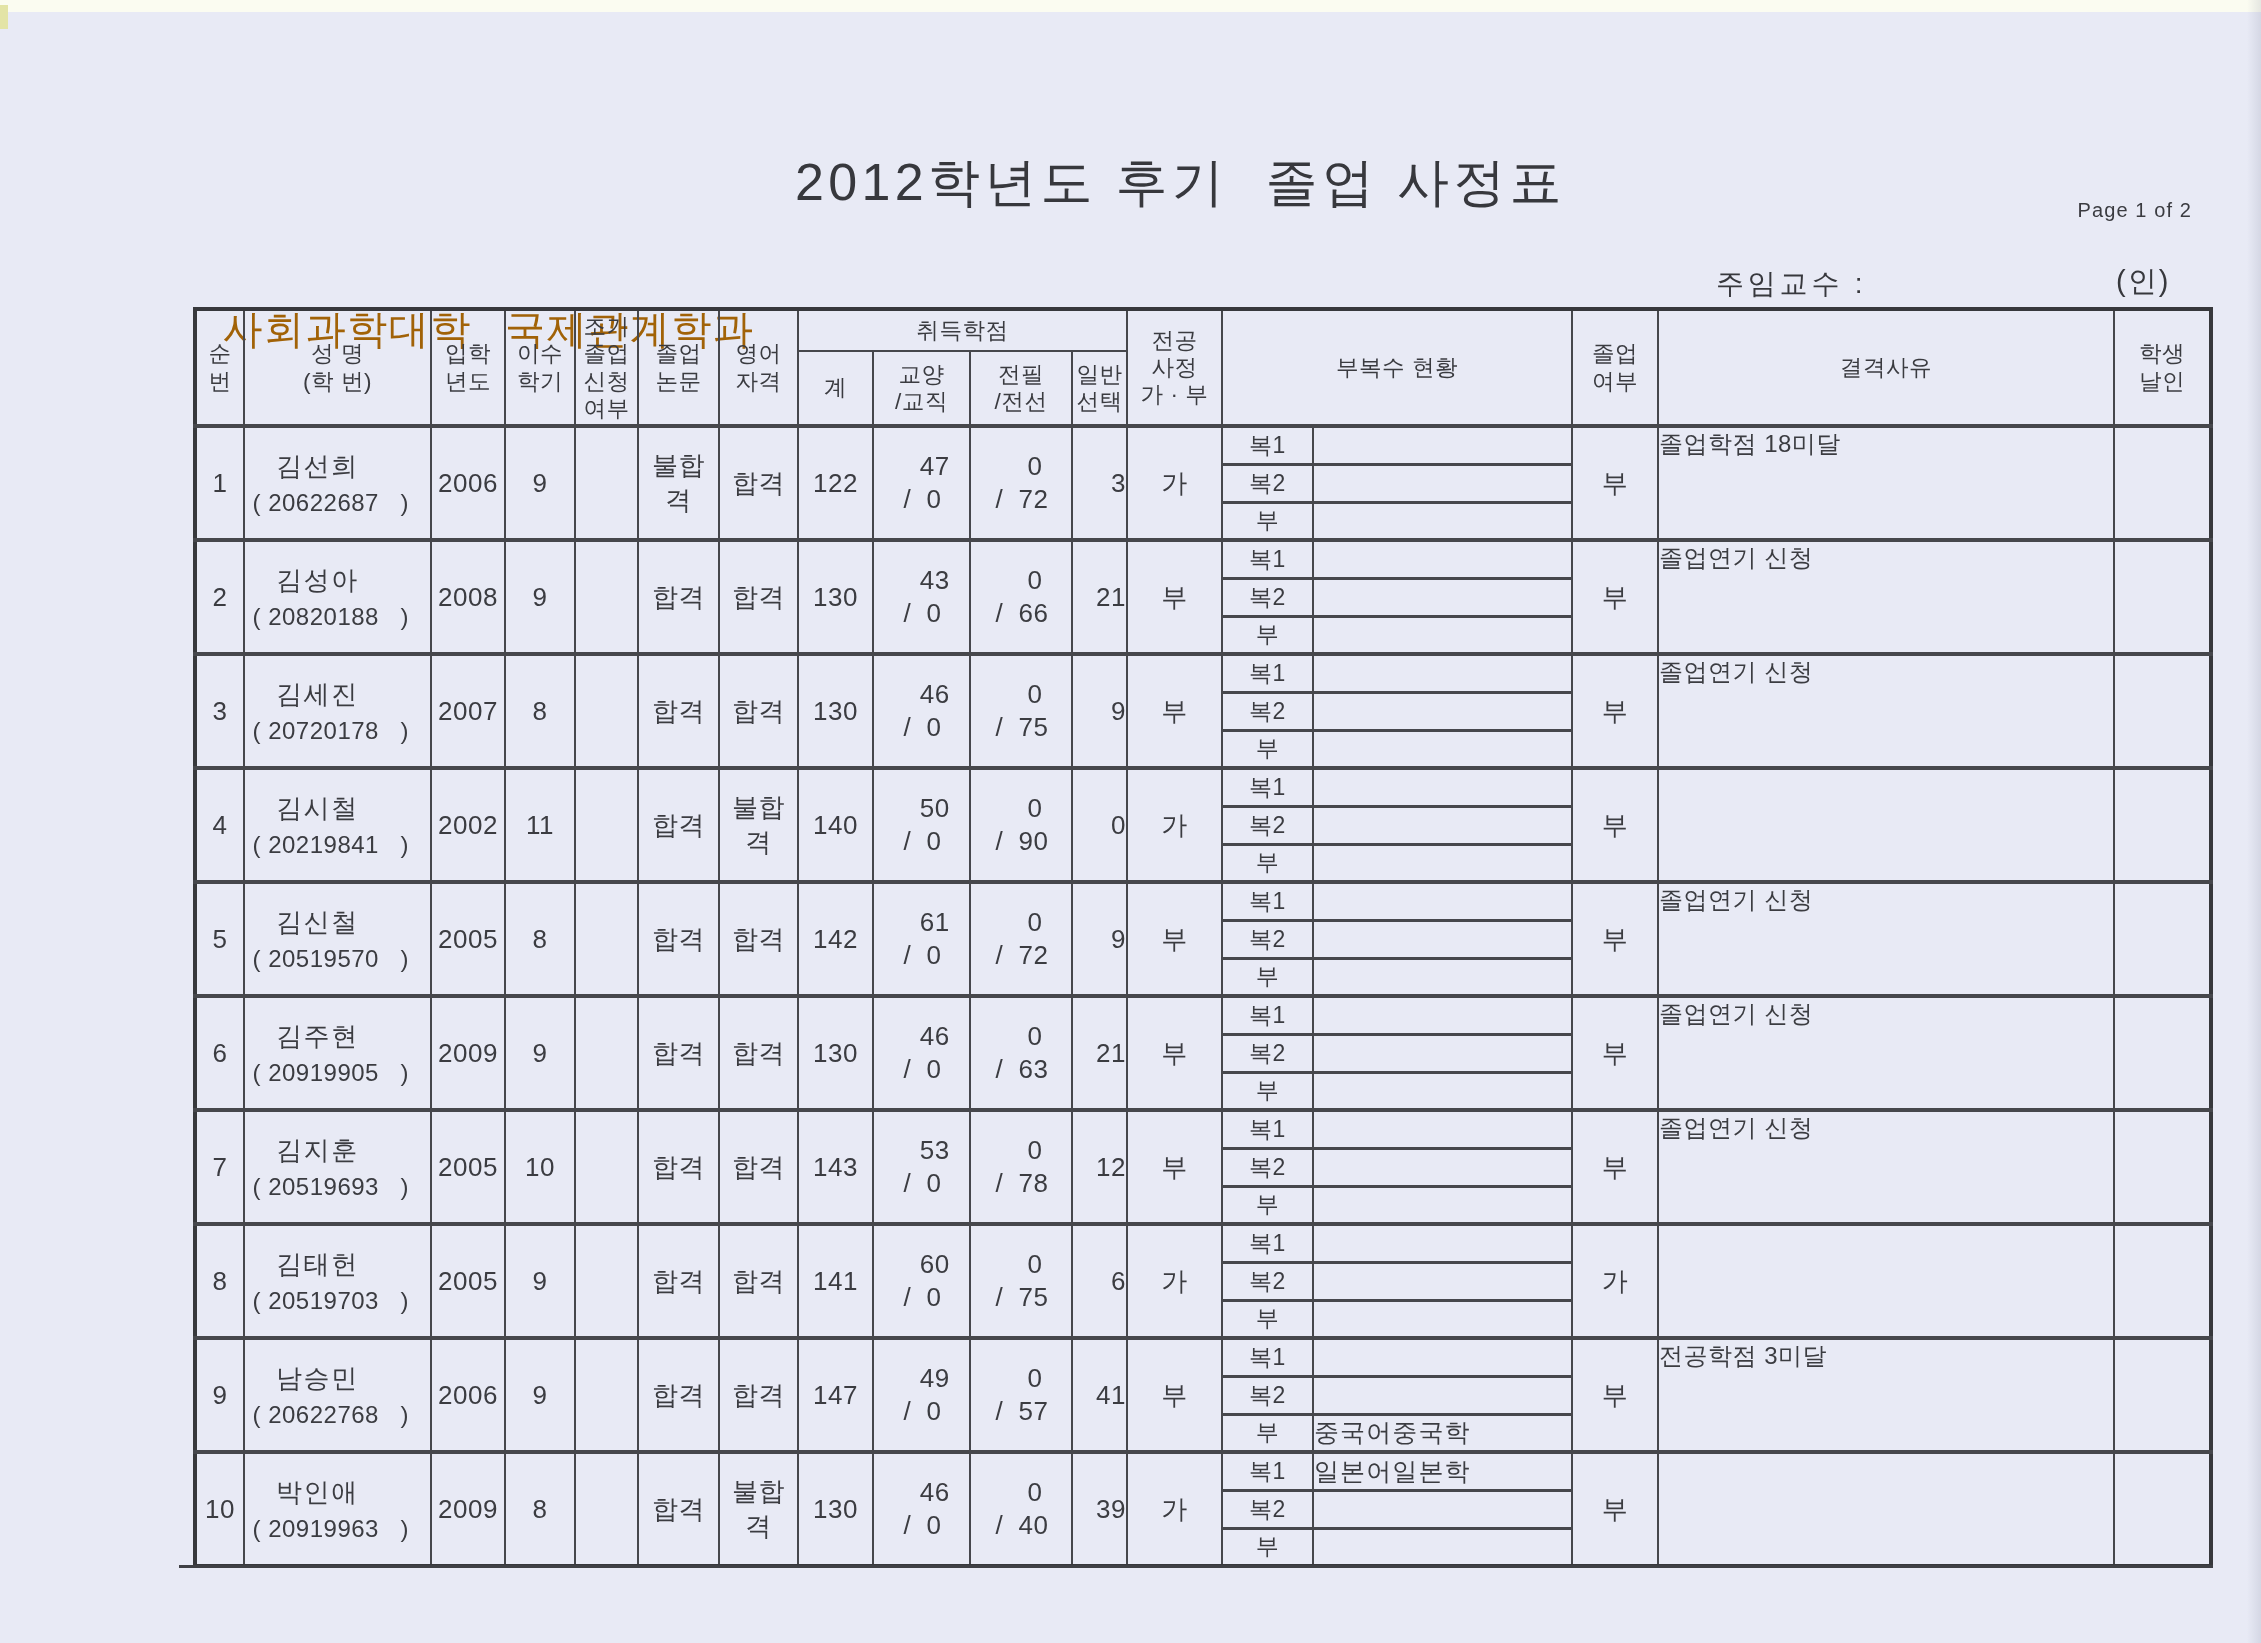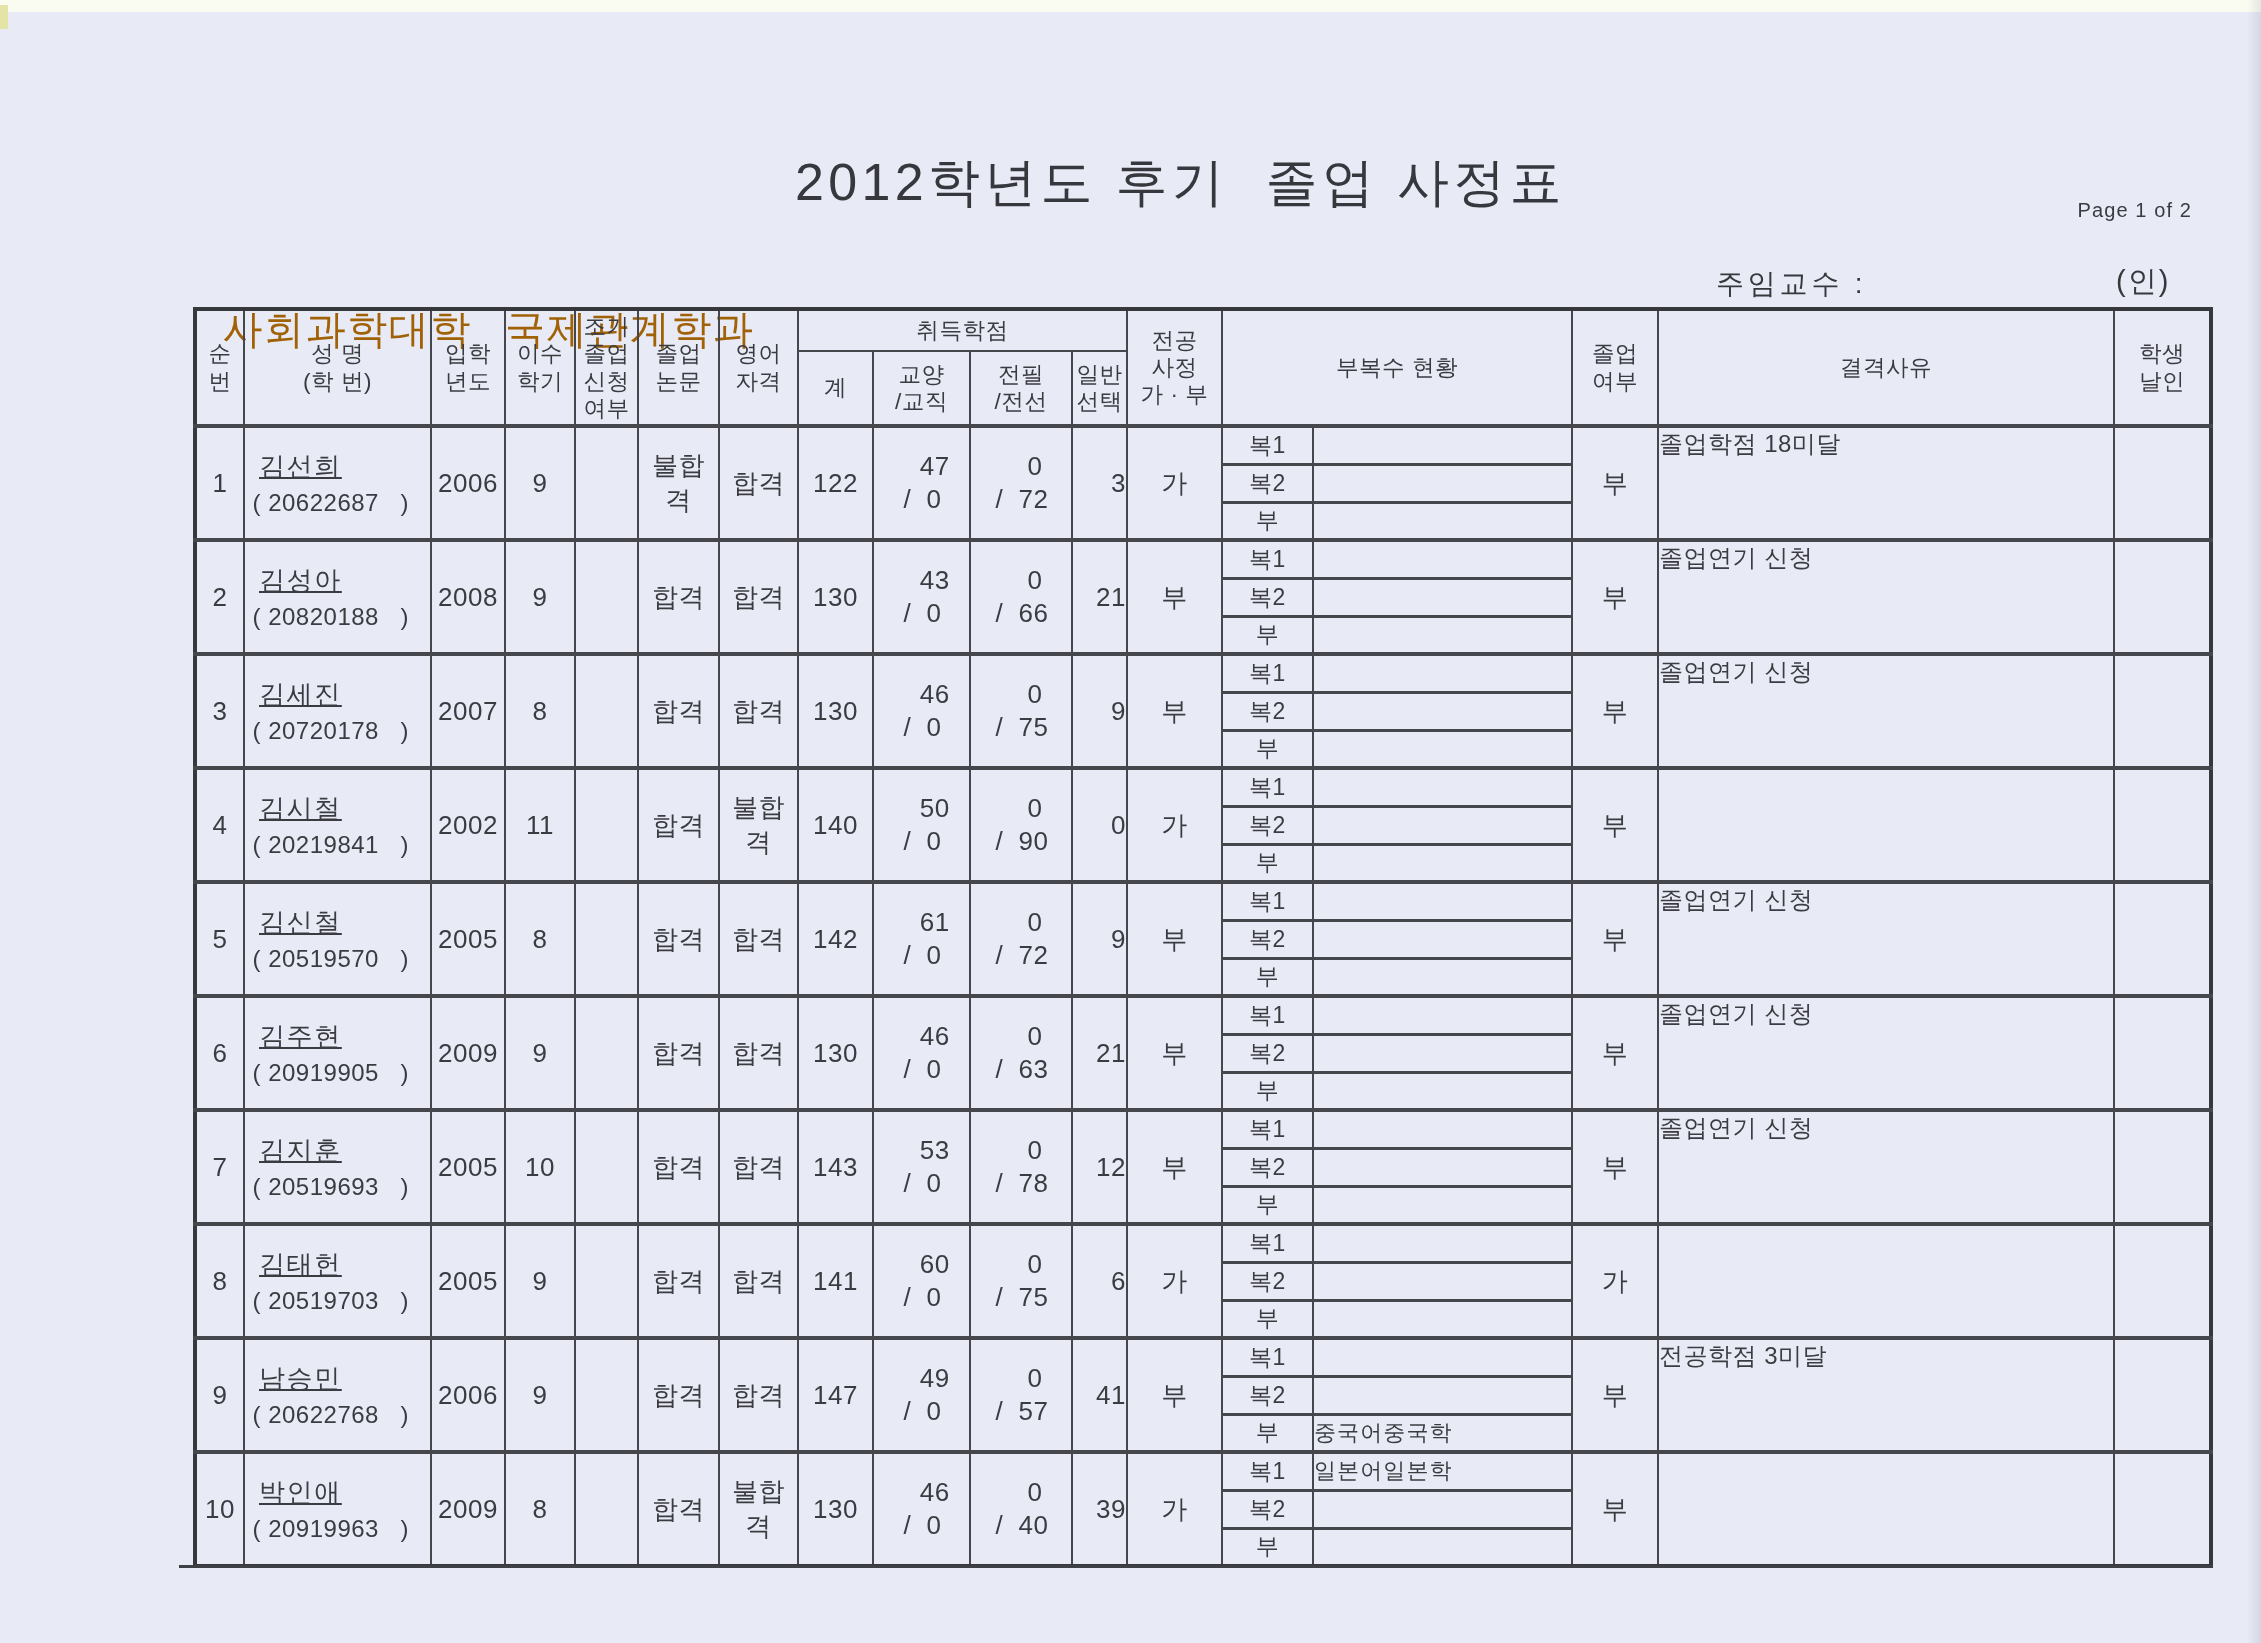--- a/index.html
+++ b/index.html
@@ -39,27 +39,27 @@
   }
   thead tr.h1{height:42px;}
   thead tr.h2{height:75px;}
   thead tr.h2 th{border-bottom-width:4.3px;}
   tbody tr{height:38px;}
   tbody td{font-size:26px;text-align:center;vertical-align:middle;letter-spacing:0.5px;color:#3b3c41;}
   tbody tr.r-top td{border-top-width:4.3px;}
   tbody tr.r-mid td,tbody tr.r-bot td{border-top-width:3.2px;margin-top:16px;}
 
   .c-name{text-align:left;}
-  .nm{padding-left:14px;font-size:26px;letter-spacing:1.6px;text-decoration:underline;}
+  .nm{padding-left:31px;font-size:26px;letter-spacing:1.6px;}
   .sid{padding-left:7.5px;font-size:24px;white-space:pre;margin-top:5px;letter-spacing:0.5px;}
   .c-frac .num{text-align:center;padding-left:28%;font-size:26px;}
   .c-frac .den{text-align:center;padding-left:2%;font-size:26px;white-space:pre;margin-top:2.1px;}
   .c-gen{text-align:right;padding-right:9.7px;}
   .c-reason{text-align:left;vertical-align:top;padding:9.7px 5.4px 0 16px;font-size:24px;letter-spacing:0.5px;}
-  .c-bokval{text-align:left;padding-left:14px;font-size:22px;letter-spacing:1.1px;font-family:Liberation Serif, serif;}
+  .c-bokval{text-align:left;padding-left:14px;font-size:25px;letter-spacing:1.1px;font-family:Liberation Serif, serif;}
   .c-boklabel{font-size:23px;}
   .bottom-rule{position:absolute;left:179px;top:1565px;width:2034px;height:3.2px;background:#3f4045;}
 </style>
 </head>
 <body>
 
 <div class="top-strip"></div>
 <div class="corner-mark"></div>
 <div class="right-edge"></div>
 

